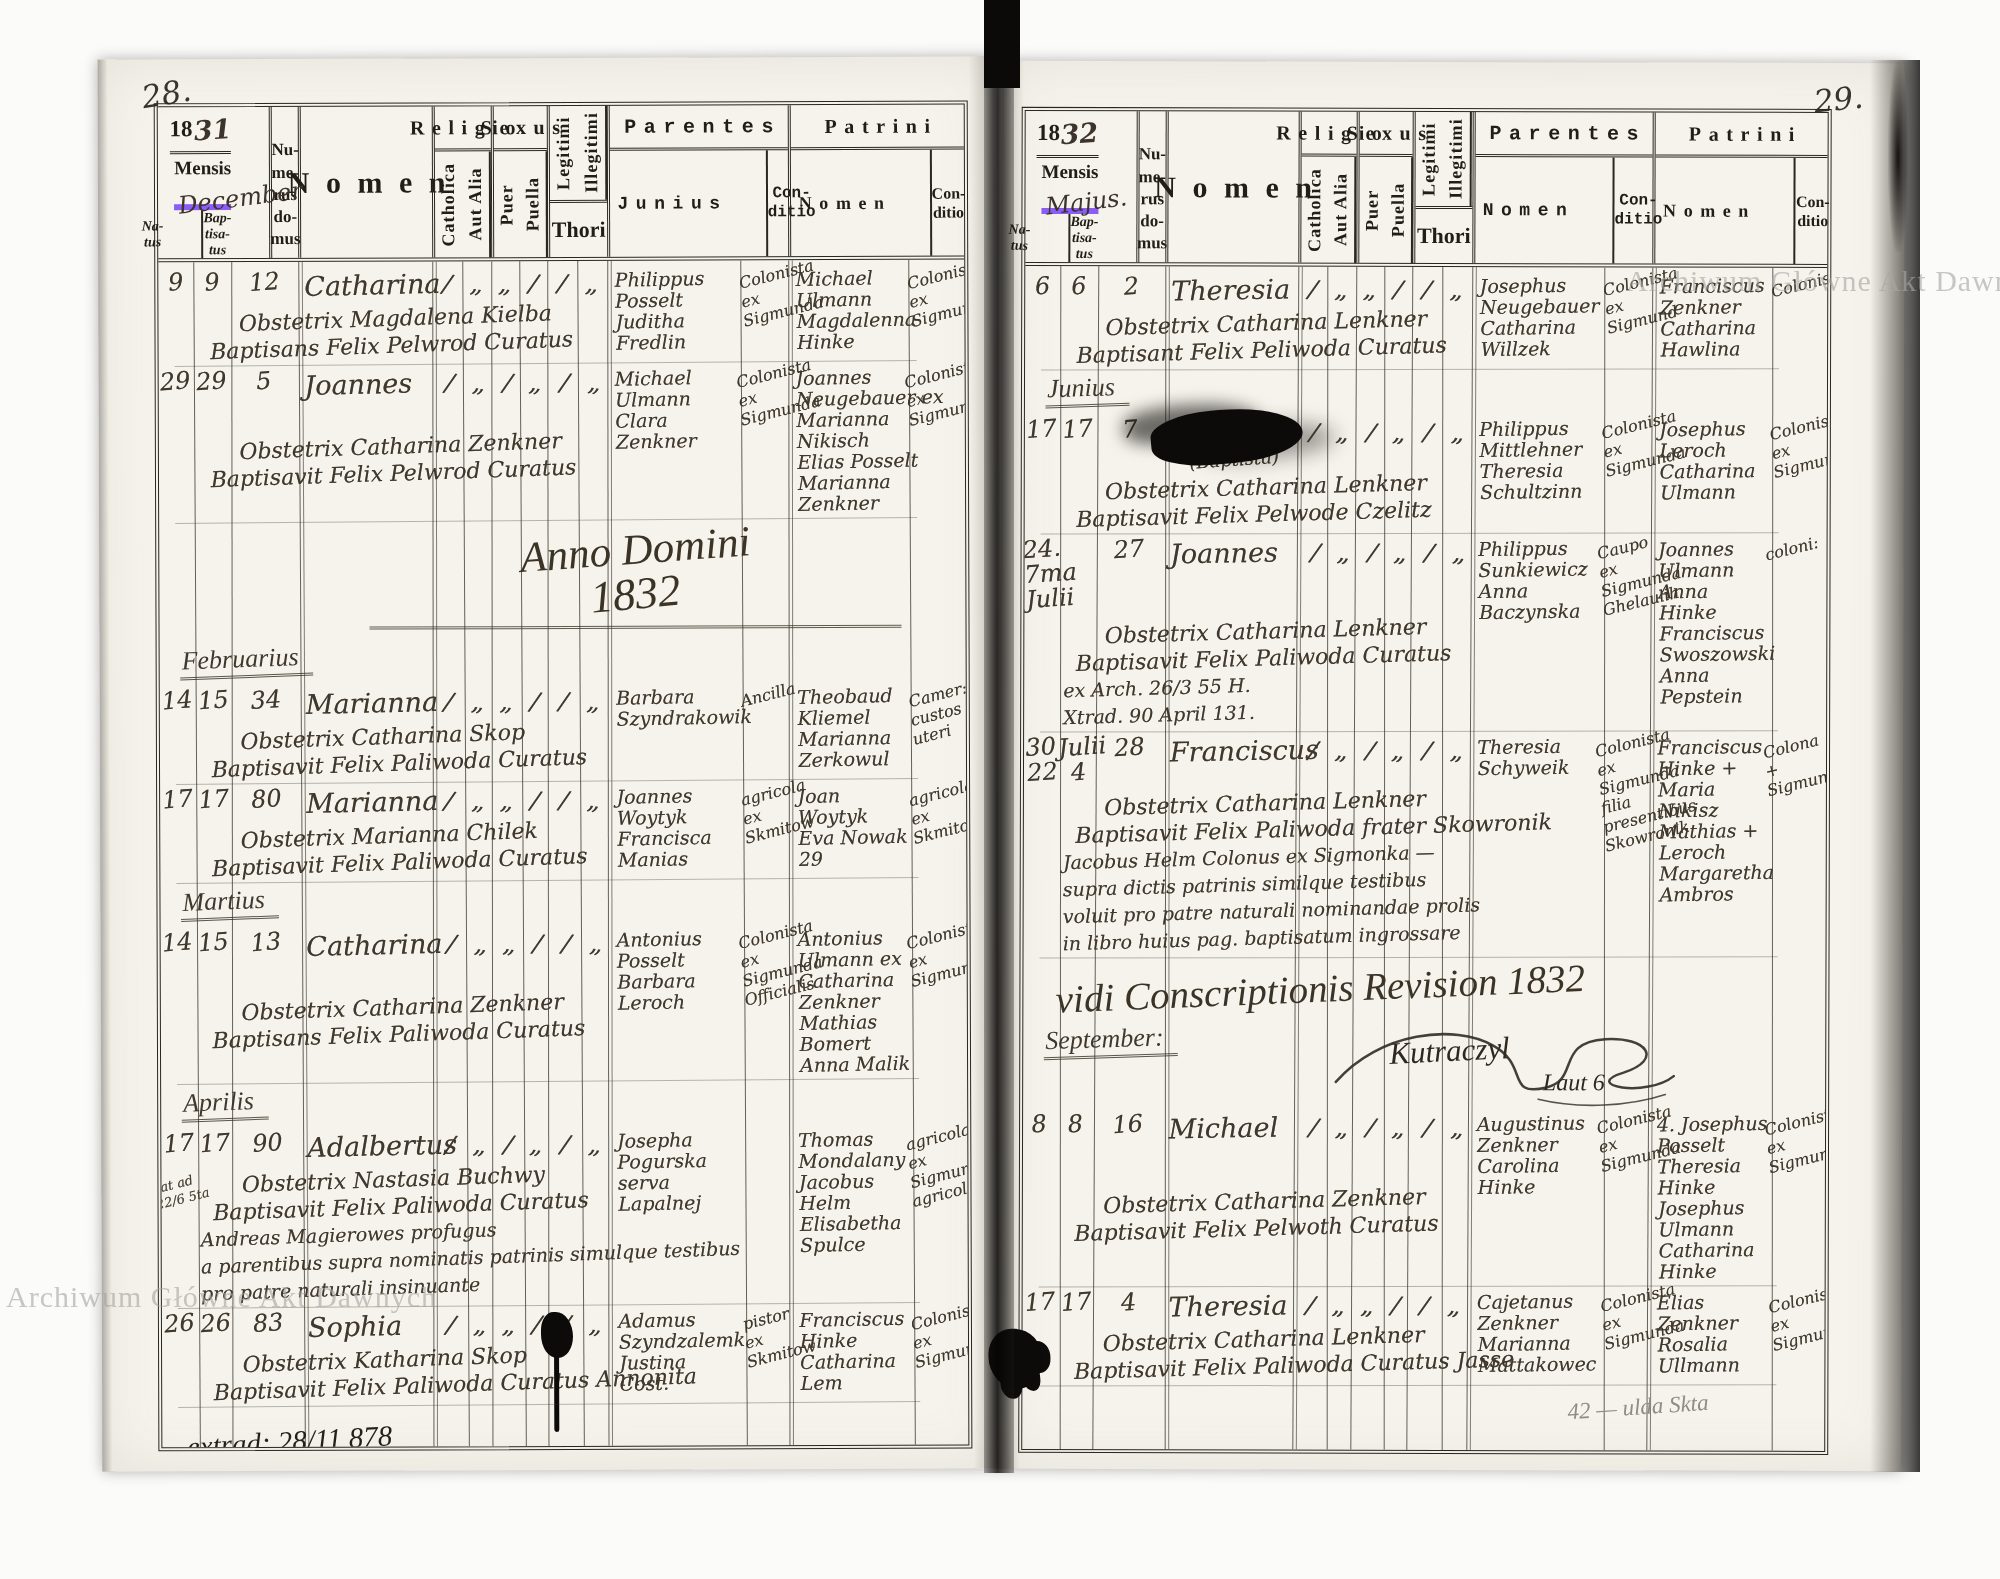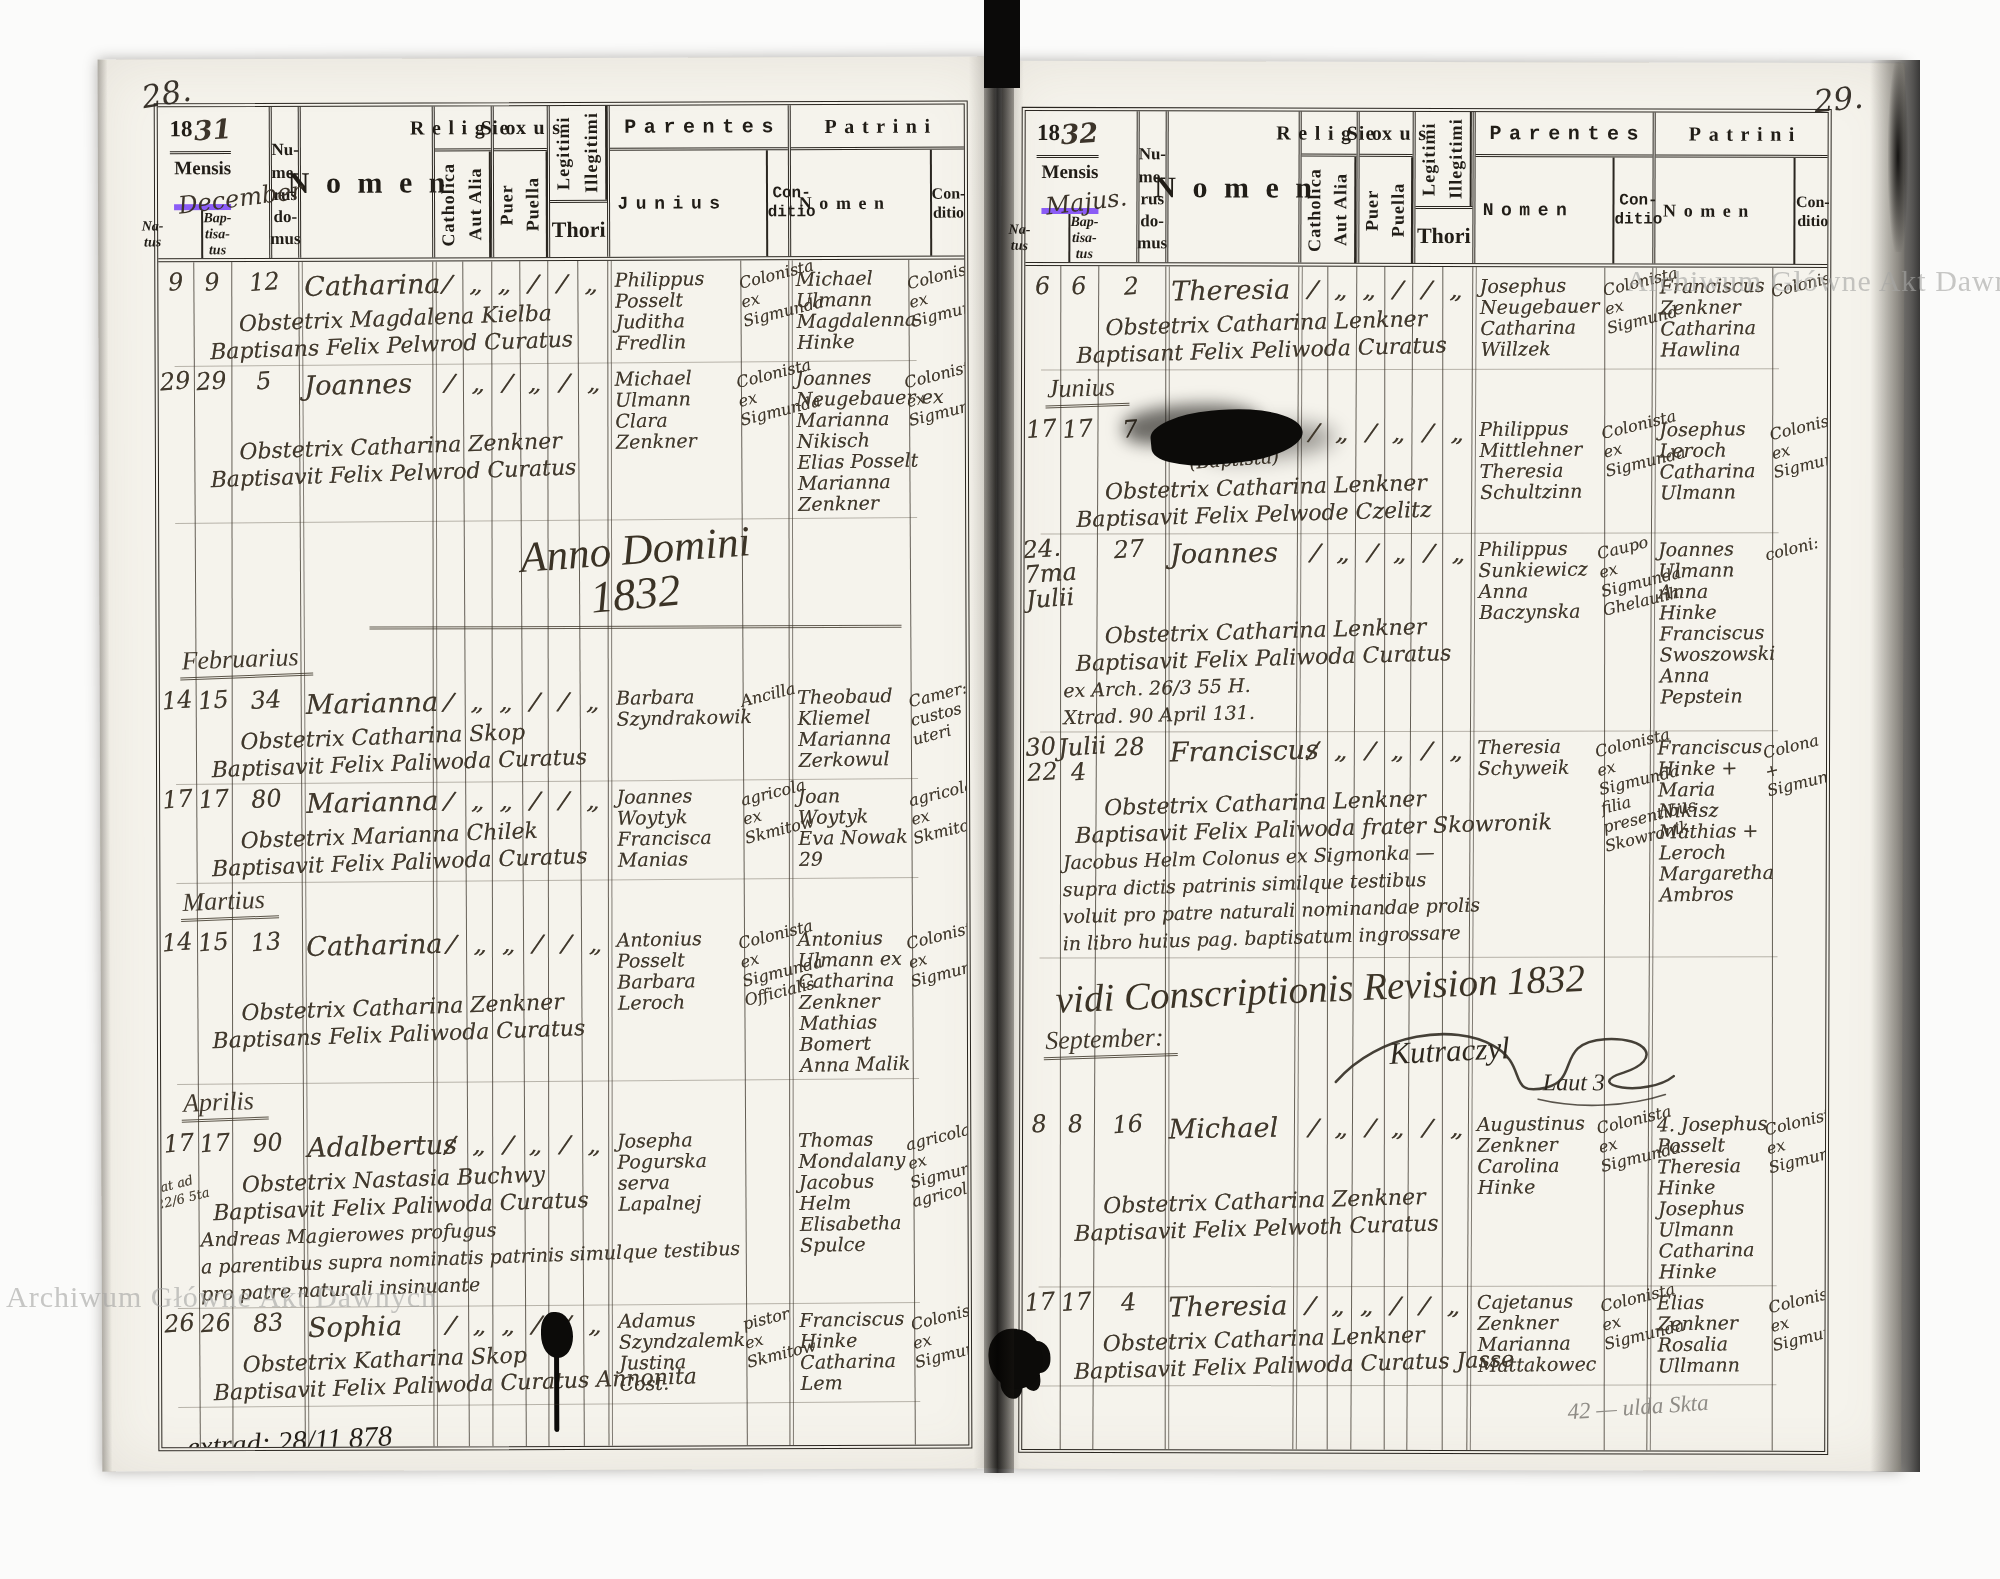--- a/index.html
+++ b/index.html
@@ -790,21 +790,21 @@
           <div class="row-heading row-heading--wide">
             <span class="l1">vidi Conscriptionis Revision 1832</span>
           </div>
           <div class="row-section"><span>September:</span></div>
           <div class="row-signature">
             <svg viewBox="0 0 420 110">
               <path d="M8,78 C60,18 150,8 196,34 C240,58 210,96 260,84 C300,74 270,30 330,26 C380,23 400,50 352,66 C300,82 380,96 412,70" stroke="#322c23" stroke-width="3" fill="none" stroke-linecap="round" opacity=".9"></path>
               <path d="M250,98 C300,110 360,106 402,92" stroke="#322c23" stroke-width="2" fill="none" stroke-linecap="round" opacity=".8"></path>
             </svg>
             <span class="sig-text">Kutraczyl</span>
-            <span class="sig-sub">Laut 3</span>
+            <span class="sig-sub">Laut 6</span>
           </div>
           <div class="row">
             <div class="c-natus">8</div>
             <div class="c-bapt">8</div>
             <div class="c-domus">16</div>
             <div class="c-name"><span class="name-text">Michael</span></div>
             <div class="c-tick t0">/</div>
             <div class="c-tick t1">„</div>
             <div class="c-tick t2">/</div>
             <div class="c-tick t3">„</div>

